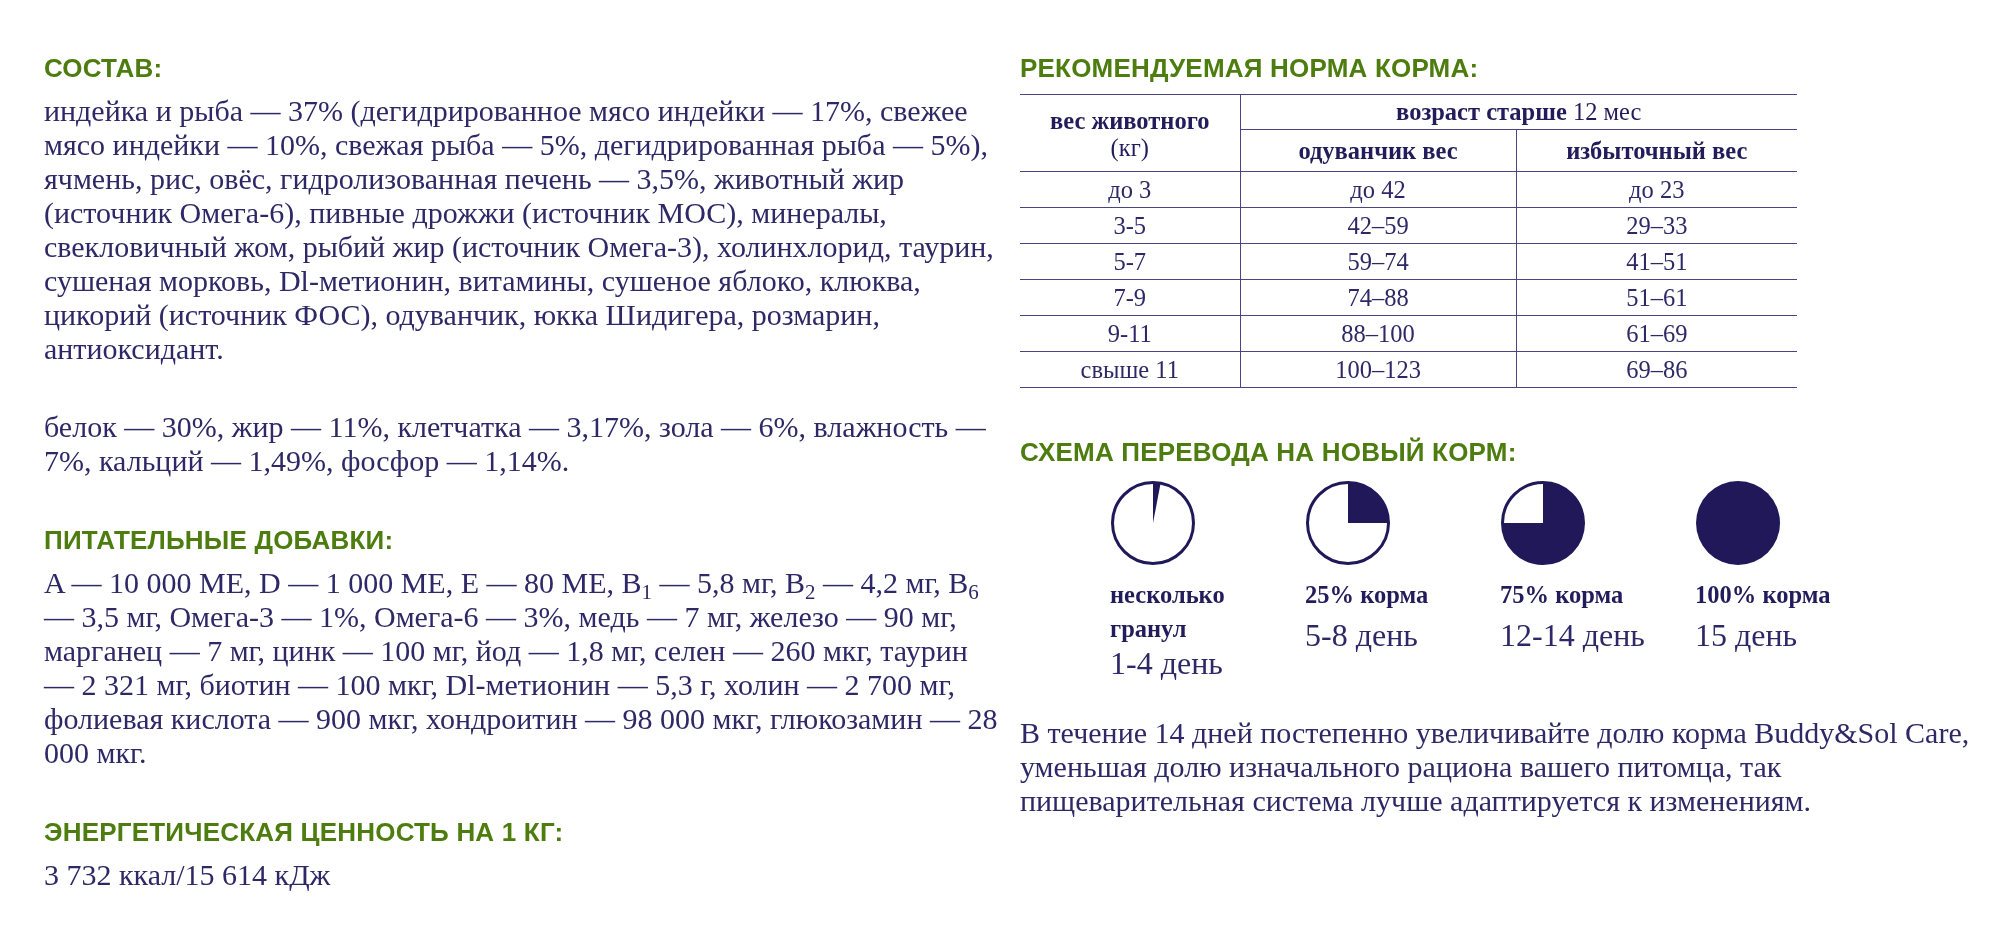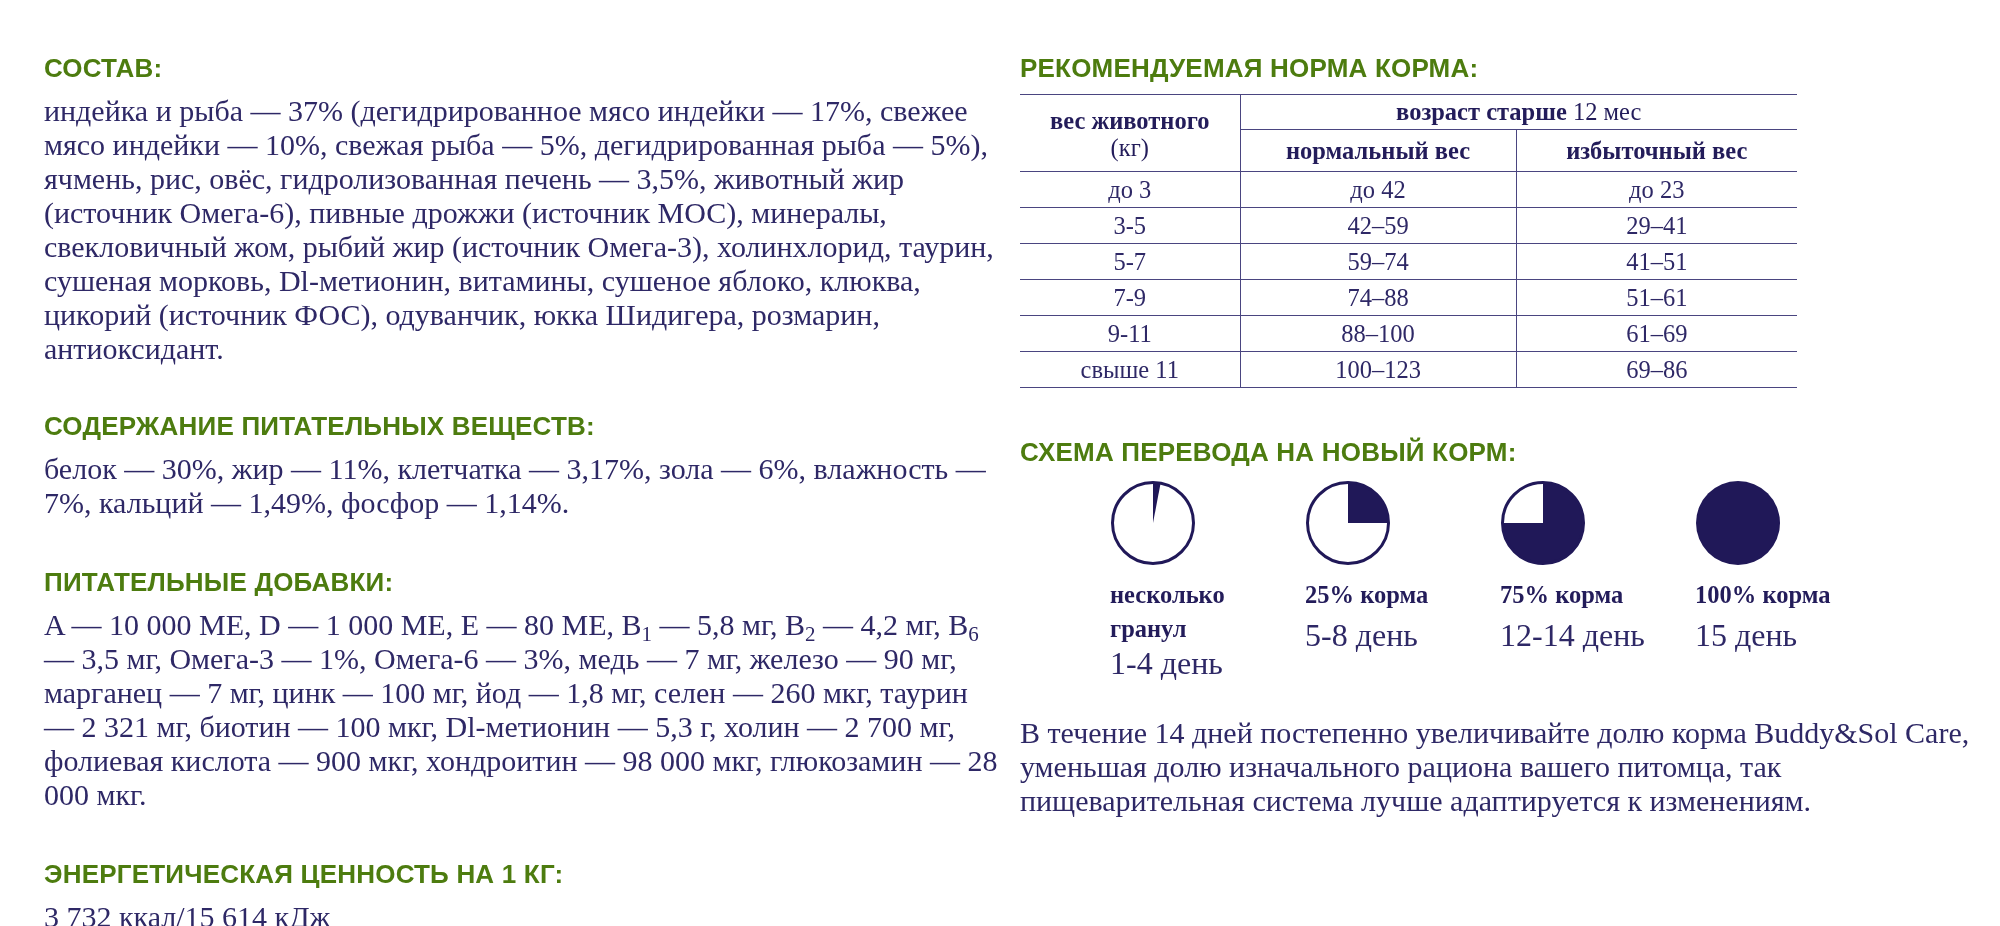--- a/index.html
+++ b/index.html
@@ -130,21 +130,20 @@
 <body>
 
 <div class="col-left">
 
   <section class="section sec-composition">
     <h2 class="heading">СОСТАВ:</h2>
     <p class="body-text">индейка и рыба — 37% (дегидрированное мясо индейки — 17%, свежее мясо индейки — 10%, свежая рыба — 5%, дегидрированная рыба — 5%), ячмень, рис, овёс, гидролизованная печень — 3,5%, животный жир (источник Омега-6), пивные дрожжи (источник МОС), минералы, свекловичный жом, рыбий жир (источник Омега-3), холинхлорид, таурин, сушеная морковь, Dl-метионин, витамины, сушеное яблоко, клюква, цикорий (источник ФОС), одуванчик, юкка Шидигера, розмарин, антиоксидант.</p>
   </section>
 
   <section class="section sec-nutrients">
-    <h2 class="heading">СОДЕРЖАНИЕ ПИТАТЕЛЬНЫХ ВЕЩЕСТВ:</h2>
     <p class="body-text">белок — 30%, жир — 11%, клетчатка — 3,17%, зола — 6%, влажность — 7%, кальций — 1,49%, фосфор — 1,14%.</p>
   </section>
 
   <section class="section sec-additives">
     <h2 class="heading">ПИТАТЕЛЬНЫЕ ДОБАВКИ:</h2>
     <p class="body-text"><span>A — 10 000 ME, D — 1 000 ME, E — 80 ME, B</span><sub>1</sub><span> — 5,8 мг, B</span><sub>2</sub><span> — 4,2 мг, B</span><sub>6</sub><span> — 3,5 мг, Омега-3 — 1%, Омега-6 — 3%, медь — 7 мг, железо — 90 мг, марганец — 7 мг, цинк — 100 мг, йод — 1,8 мг, селен — 260 мкг, таурин — 2 321 мг, биотин — 100 мкг, Dl-метионин — 5,3 г, холин — 2 700 мг, фолиевая кислота — 900 мкг, хондроитин — 98 000 мкг, глюкозамин — 28 000 мкг.</span></p>
   </section>
 
   <section class="section sec-energy">
     <h2 class="heading">ЭНЕРГЕТИЧЕСКАЯ ЦЕННОСТЬ НА 1 КГ:</h2>
@@ -167,34 +166,34 @@
         <tr>
           <th class="th-weight" rowspan="2">
             <span>вес животного</span><br>
             <span class="sub-unit">(кг)</span>
           </th>
           <th class="th-age vl" colspan="2">
             <span>возраст старше</span><span class="age-val"> 12 мес</span>
           </th>
         </tr>
         <tr>
-          <th class="th-sub vl">нормальный вес</th>
+          <th class="th-sub vl">одуванчик вес</th>
           <th class="th-sub vl">избыточный вес</th>
         </tr>
       </thead>
       <tbody>
         <tr>
           <td>до 3</td>
           <td class="vl">до 42</td>
           <td class="vl">до 23</td>
         </tr>
         <tr>
           <td>3-5</td>
           <td class="vl">42–59</td>
-          <td class="vl">29–41</td>
+          <td class="vl">29–33</td>
         </tr>
         <tr>
           <td>5-7</td>
           <td class="vl">59–74</td>
           <td class="vl">41–51</td>
         </tr>
         <tr>
           <td>7-9</td>
           <td class="vl">74–88</td>
           <td class="vl">51–61</td>

